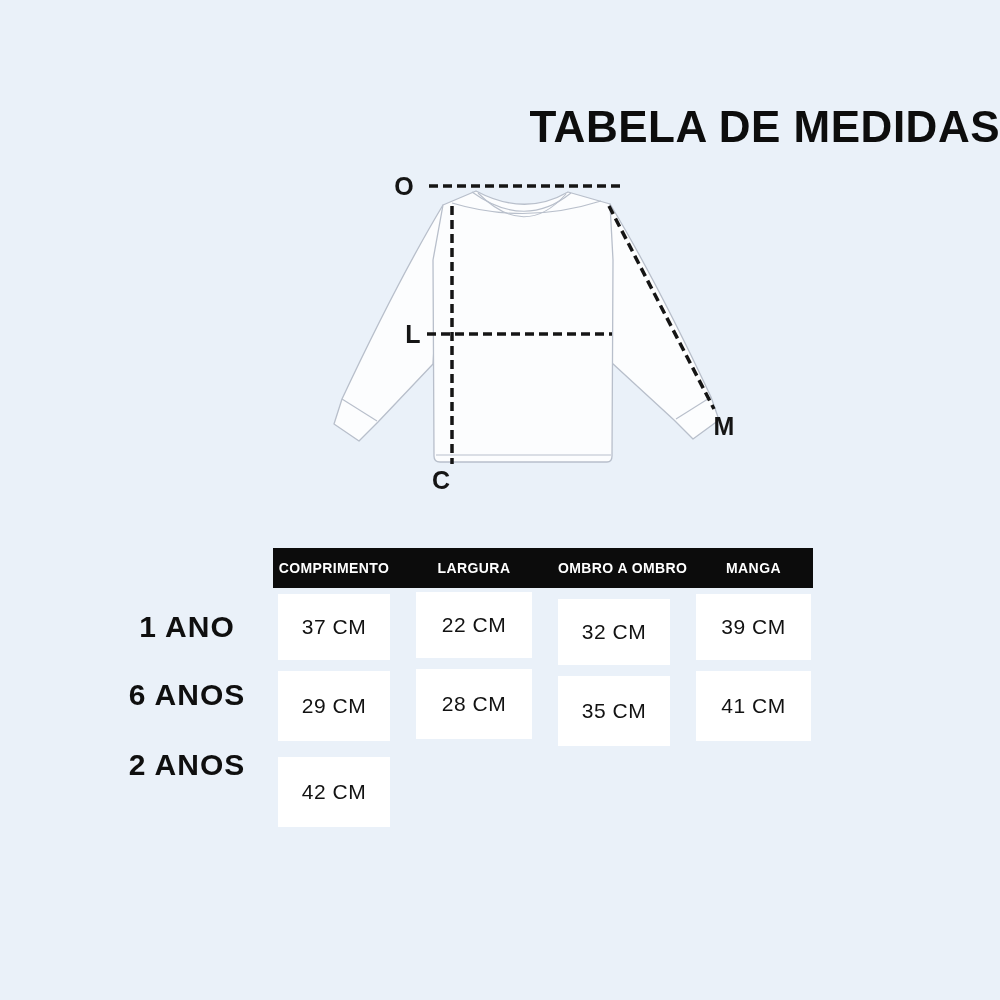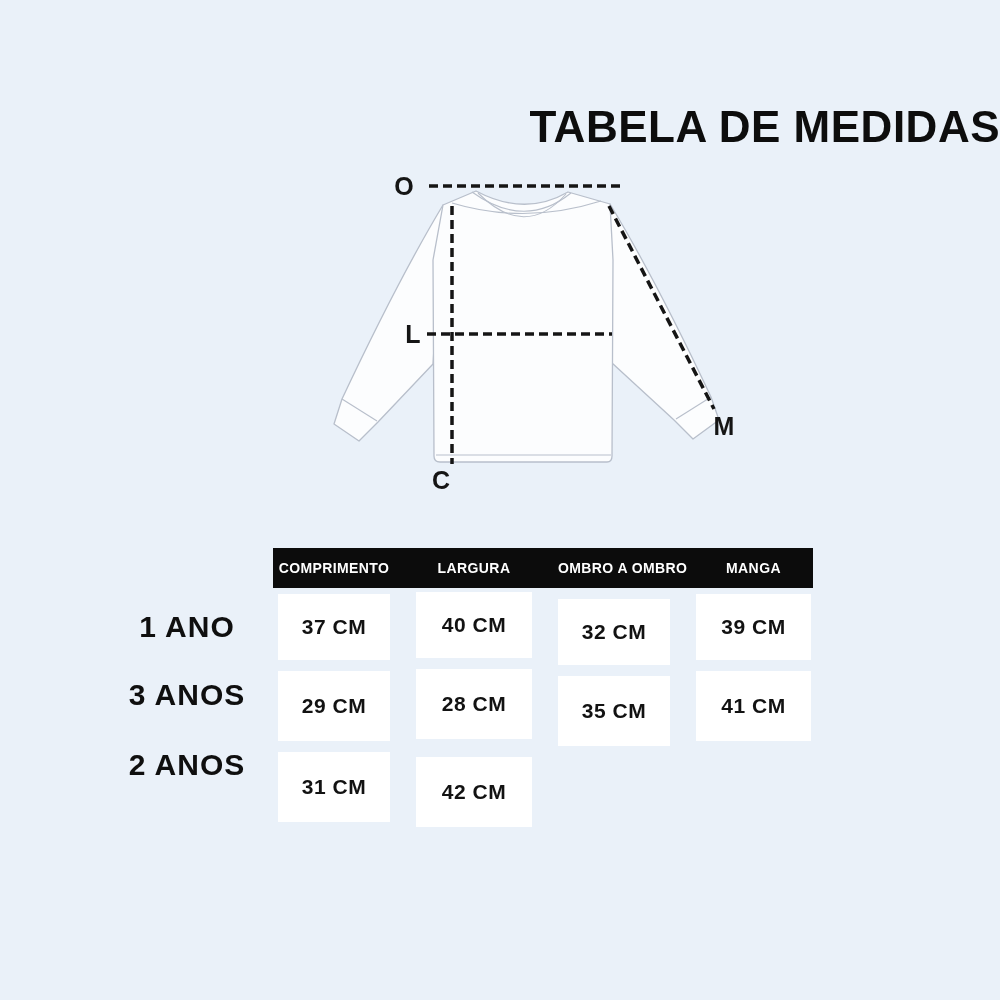--- a/index.html
+++ b/index.html
@@ -61,21 +61,21 @@
   .cells{
     position:absolute;left:278px;top:594px;
     display:grid;
     grid-template-columns:112px 116px 112px 115px;
     grid-template-rows:66px 70px 70px;
     column-gap:26px;row-gap:11px;
   }
   .cell{
     background:#FFFFFF;
     display:flex;align-items:center;justify-content:center;
-    font-size:21px;font-weight:bold;letter-spacing:.5px;color:#121212;
+    font-size:21px;font-weight:normal;letter-spacing:.5px;color:#121212;
     white-space:nowrap;
   }
   .cell.col3{transform:translateY(-2px);}
   .cell.col4{transform:translateY(5px);}
 </style>
 </head>
 <body>
 
 <div class="page">
 
@@ -112,32 +112,31 @@
 
   <div class="header-bar">
     <div class="th">COMPRIMENTO</div>
     <div class="th">LARGURA</div>
     <div class="th">OMBRO A OMBRO</div>
     <div class="th">MANGA</div>
   </div>
 
   <div class="row-labels">
     <div class="row-label">1 ANO</div>
-    <div class="row-label">3 ANOS</div>
+    <div class="row-label">6 ANOS</div>
     <div class="row-label">2 ANOS</div>
   </div>
 
   <div class="cells">
     <div class="cell col1">37 CM</div>
-    <div class="cell col3">40 CM</div>
+    <div class="cell col3">22 CM</div>
     <div class="cell col4">32 CM</div>
 
     <div class="cell col1">39 CM</div>
     <div class="cell col2">29 CM</div>
     <div class="cell col3">28 CM</div>
     <div class="cell col4">35 CM</div>
 
     <div class="cell col1">41 CM</div>
-    <div class="cell col2">31 CM</div>
     <div class="cell col4">42 CM</div>
   </div>
 
 </div>
 
 </body></html>

